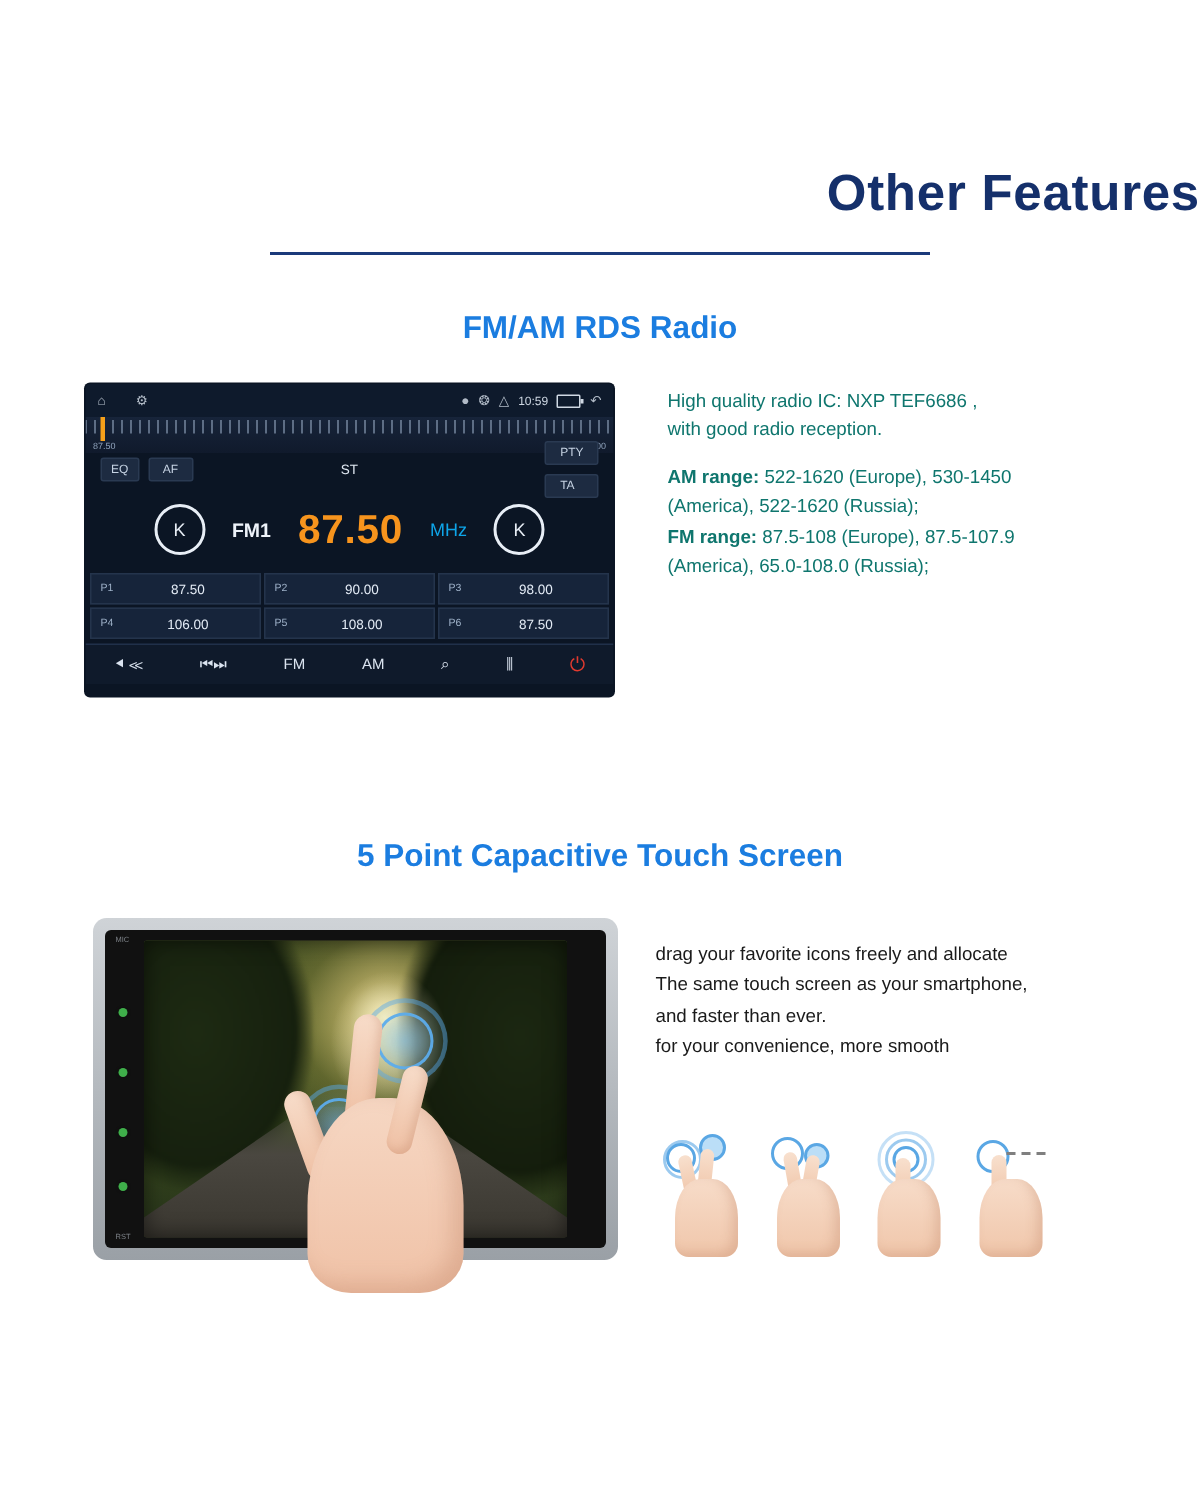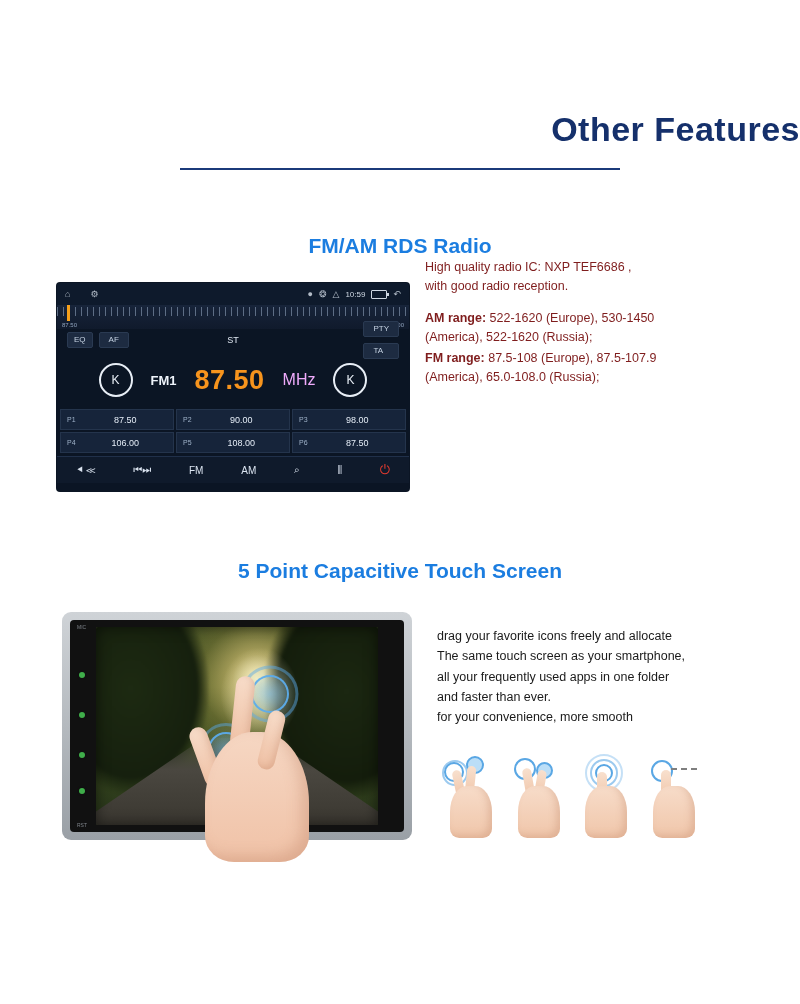--- a/index.html
+++ b/index.html
@@ -36,21 +36,21 @@
 
   
   .section-heading {
     text-align: center;
     font-size: 21px;
     font-weight: bold;
     color: #1b7de0;
     margin: 0;
     line-height: 1;
   }
-  #sec1-heading { padding-top: 65px; }
+  #sec1-heading { padding-top: 38px; }
   #sec2-heading { padding-top: 0; }
 
   
   .sec1-wrap {
     position: relative;
     margin-top: 27px;
     height: 230px;
   }
   .radio-unit {
     position: absolute;
@@ -179,22 +179,22 @@
     font-size: 13px;
     font-weight: bold;
   }
   .big-freq {
     color: #f7941d;
     font-size: 27px;
     font-weight: bold;
     letter-spacing: .5px;
   }
   .mhz-label {
-    color: #f0abfc;
-    font-size: 16px;
+    color: #0ea5e9;
+    font-size: 12px;
   }
 
   .presets {
     display: grid;
     grid-template-columns: repeat(3, 1fr);
     gap: 2px;
     padding: 0 3px;
   }
   .preset {
     background: #16243a;
@@ -231,26 +231,26 @@
     justify-content: space-around;
     color: #dbe4f0;
     font-size: 10px;
   }
   .bb-item { display: flex; align-items: center; justify-content: center; }
   .power-ico { color: #e03a2f; font-size: 13px; }
 
   
   .sec1-text {
     position: absolute;
-    left: 425px;
+    left: 445px;
     top: 258px;
     width: 330px;
     font-size: 12.5px;
     line-height: 1.55;
-    color: #7f1d1d;
+    color: #0f766e;
   }
   .sec1-text p { margin: 0 0 12px 0; }
   .sec1-text .spec { margin: 0 0 1px 0; }
   .sec1-text b { font-weight: bold; }
 
   
   .sec2-wrap {
     position: relative;
     margin-top: 0;
   }
@@ -568,21 +568,20 @@
     <div class="finger" style="left:-8px; top:56px; width:18px; height:62px; transform:rotate(-20deg);"></div>
     <div class="hand" style="left:0; top:62px; width:104px; height:130px;"></div>
     <div class="finger" style="left:58px; top:40px; width:17px; height:60px; transform:rotate(14deg);"></div>
   </div>
 
 </div>
 
 <div class="sec2-text">
   <div>drag your favorite icons freely and allocate</div>
   <div>The same touch screen as your smartphone,</div>
-  <div>all your frequently used apps in one folder</div>
   <div>and faster than ever.</div>
   <div>for your convenience, more smooth</div>
 </div>
 
 <div class="gesture-strip">
 
   <div class="gesture">
     <div class="g-ring" style="left:4px;  top:10px; width:16px; height:16px;"></div>
     <div class="g-ring" style="left:2px;  top:8px;  width:22px; height:22px; opacity:.6;"></div>
     <div class="g-dot" style="left:26px; top:4px;  width:14px; height:14px;"></div>

